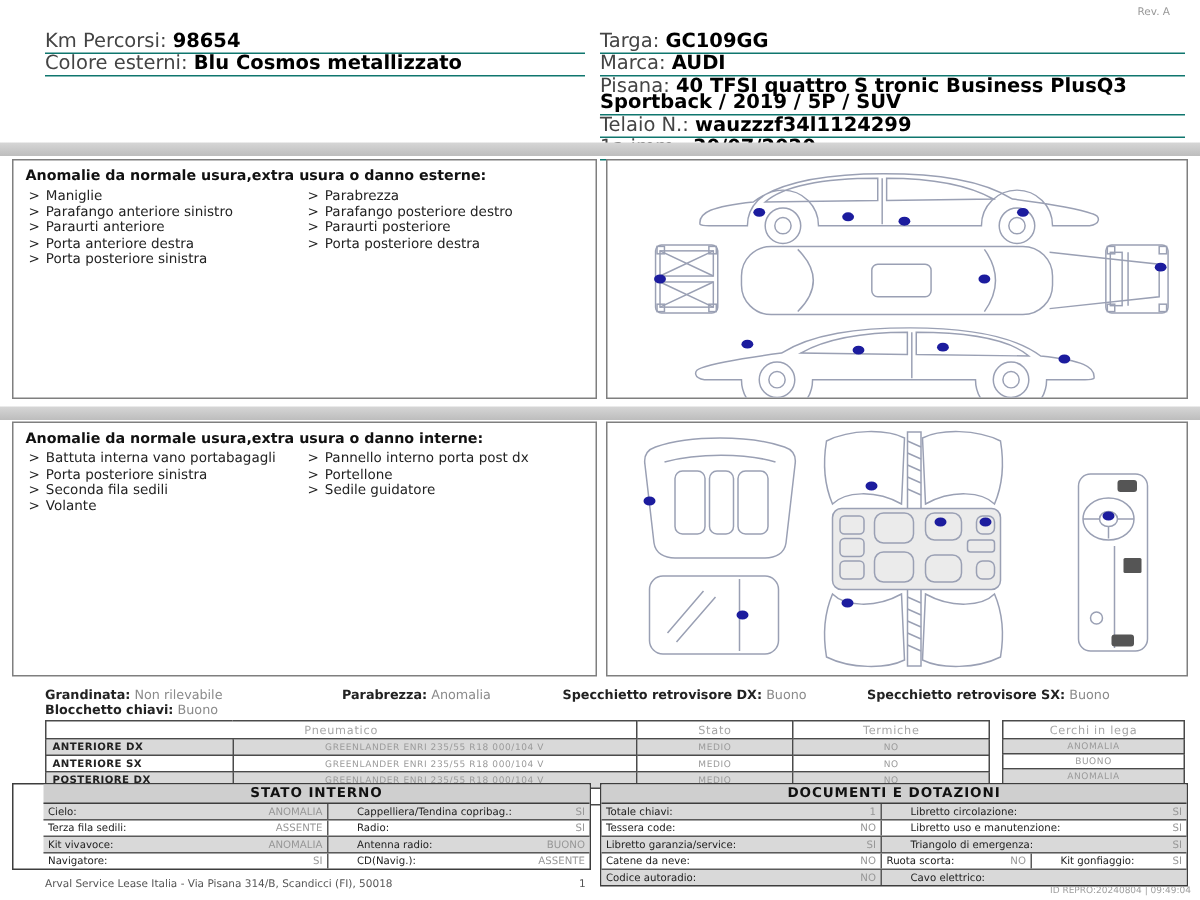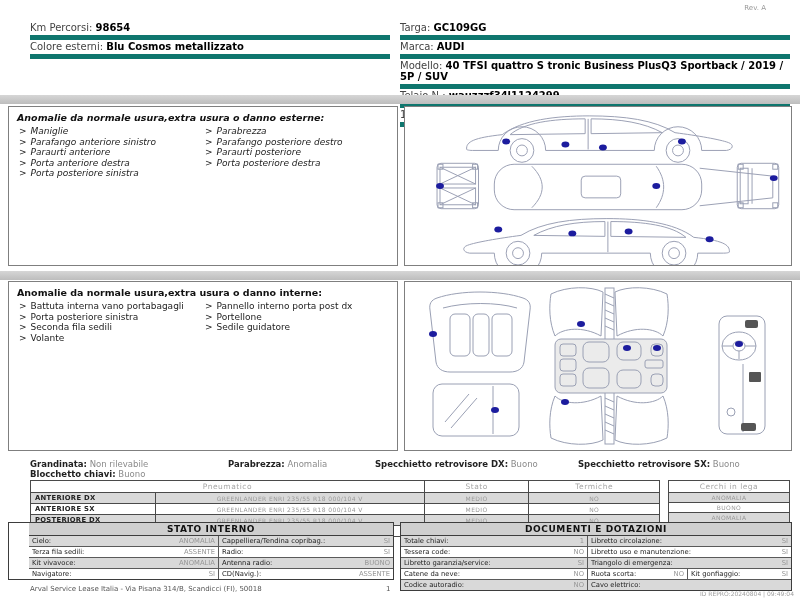--- a/index.html
+++ b/index.html
@@ -2,37 +2,37 @@
 <html><head>
 <meta charset="utf-8">
 <style>
   html,body { margin:0; padding:0; background:#fff; }
   .page { position:relative; width:800px; height:600px; background:#ffffff; overflow:hidden;
           font-family:"DejaVu Sans","Liberation Sans",sans-serif; color:#222; }
 
   
   .title { position:absolute; left:30px; top:0px; font-size:17px; font-weight:bold;
            letter-spacing:1.5px; color:#3e8a78; }
-  .rev   { position:absolute; right:34px; top:4px; font-size:7px; color:#999; }
+  .rev   { position:absolute; right:20px; top:4px; font-size:7px; color:#999; }
 
   
   .info-left  { position:absolute; left:30px;  top:21px; width:360px; }
   .info-right { position:absolute; left:400px; top:21px; width:390px; }
-  .info-row { border-bottom:5px solid #0f766e; padding:1px 0 2px; font-size:10px; line-height:11px; }
+  .info-row { border-bottom:1px solid #0f766e; padding:1px 0 2px; font-size:13px; line-height:11px; }
   .info-row .lbl { color:#444; }
   .info-row .val { font-weight:bold; color:#000; }
 
   
   .greybar { position:absolute; left:0; width:800px; height:9px;
              background:linear-gradient(#d6d6d6,#bdbdbd); }
   #bar1 { top:95px; } #bar2 { top:271px; }
 
   
   .panel { position:absolute; border:1px solid #7f7f7f; background:#fff; box-sizing:border-box; }
-  #ext-text { left:8px;   top:106px; width:390px; height:160px;font-style:italic; }
+  #ext-text { left:8px;   top:106px; width:390px; height:160px; }
   #ext-diag { left:404px; top:106px; width:388px; height:160px; }
   #int-text { left:8px;   top:281px; width:390px; height:170px; }
   #int-diag { left:404px; top:281px; width:388px; height:170px; }
   .panel-heading { font-size:9.5px; font-weight:bold; color:#111; padding:5px 8px 3px; }
   .anomaly-cols { display:flex; padding:0 6px 0 10px; }
   .anomaly-col  { width:50%; }
   .anomaly-item { display:flex; font-size:9px; line-height:10.5px; color:#222; }
   .mk { margin-right:4px; }
   .panel svg { display:block; width:100%; height:100%; }
 
@@ -65,21 +65,21 @@
   .bt-header { background:#cfcfcf; border-bottom:1px solid #3d3d3d; text-align:center;
                font-weight:bold; font-size:9px; letter-spacing:0.6px; color:#111; padding:1px 0; }
   .bt-row { display:flex; height:10px; line-height:10px; border-bottom:1px solid #5a5a5a; font-size:6.8px; }
   .bt-row:last-child { border-bottom:none; }
   .bt-row.shade { background:#d9d9d9; }
   .bt-cell { display:flex; justify-content:space-between; box-sizing:border-box;
              border-right:1px solid #5a5a5a; padding:0 3px; overflow:hidden; white-space:nowrap; }
   .bt-cell:last-child { border-right:none; }
   .bt-cell .lbl { color:#222; }
   .bt-cell .val { color:#979797; margin-left:4px; }
-  .cw-190 { width:190px; } .cw-fill { flex:1; } .cw-187 { width:187px; } .cw-100 { width:100px; }
+  .cw-190 { width:190px; } .cw-fill { flex:1;margin-left:16px; } .cw-187 { width:187px; } .cw-100 { width:100px; }
 
   
   .footer-company { position:absolute; left:30px; top:585px; font-size:7px; color:#555; }
   .footer-page    { position:absolute; left:386px; top:585px; font-size:7px; color:#555; }
   .watermark { position:absolute; right:2px; top:564px; font-size:27px; font-weight:bold;
                color:#0c4a6e; letter-spacing:-1px; opacity:0.9; z-index:5;margin-top:44px; }
   .print-id  { position:absolute; right:6px; top:590px; font-size:6px; color:#9f9f9f; z-index:6; }
 
   svg .line { fill:none; stroke:#9aa0b4; stroke-width:1; }
   svg .fillfloor { fill:#ebebeb; stroke:#9aa0b4; stroke-width:1; }
@@ -94,21 +94,21 @@
   <div class="rev">Rev. A</div>
 
   <div class="info-left">
     <div class="info-row"><span class="lbl">Km Percorsi:</span> <span class="val">98654</span></div>
     <div class="info-row"><span class="lbl">Colore esterni:</span> <span class="val">Blu Cosmos metallizzato</span></div>
   </div>
 
   <div class="info-right">
     <div class="info-row"><span class="lbl">Targa:</span> <span class="val">GC109GG</span></div>
     <div class="info-row"><span class="lbl">Marca:</span> <span class="val">AUDI</span></div>
-    <div class="info-row"><span class="lbl">Modello:</span> <span class="val">40 TFSI quattro S tronic Business PlusQ3 Sportback / 2019 / 5P / SUV</span></div>
+    <div class="info-row"><span class="lbl">Pisana:</span> <span class="val">40 TFSI quattro S tronic Business PlusQ3 Sportback / 2019 / 5P / SUV</span></div>
     <div class="info-row"><span class="lbl">Telaio N.:</span> <span class="val">wauzzzf34l1124299</span></div>
     <div class="info-row"><span class="lbl">1a imm.:</span> <span class="val">30/07/2020</span></div>
   </div>
 
   <div class="greybar" id="bar1"></div>
 
   <div class="panel" id="ext-text">
     <div class="panel-heading">Anomalie da normale usura,extra usura o danno esterne:</div>
     <div class="anomaly-cols">
       <div class="anomaly-col">

